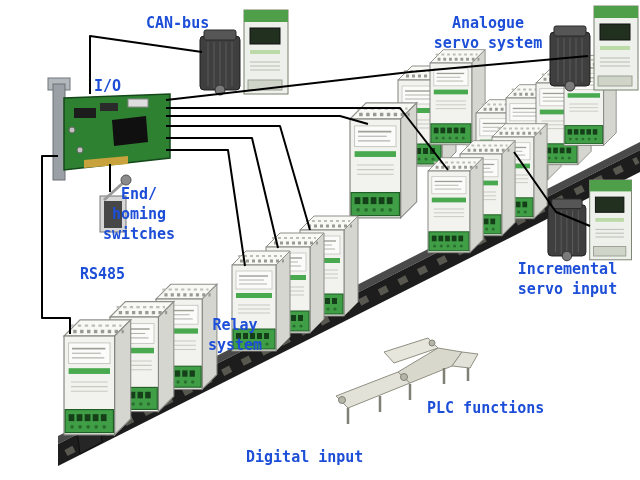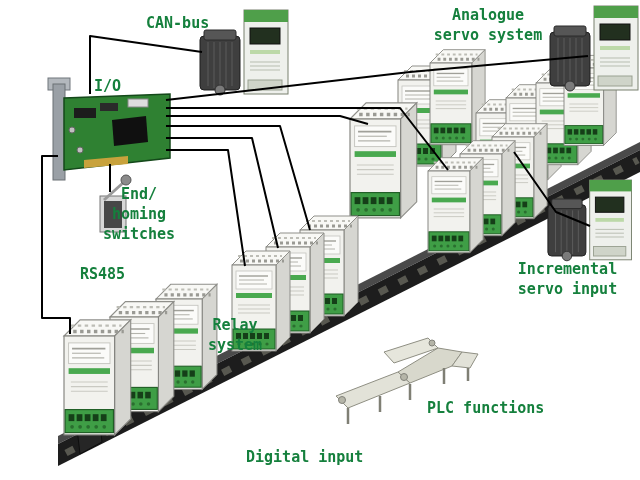--- a/index.html
+++ b/index.html
@@ -2,21 +2,21 @@
 <html><head>
 <meta charset="utf-8">
 <style>
   html,body{margin:0;padding:0;background:#fff;}
   .canvas{
     position:relative;width:640px;height:480px;background:#ffffff;overflow:hidden;
     font-family:"DejaVu Sans Mono","Liberation Mono",monospace;
   }
   .canvas svg{position:absolute;left:0;top:0;}
   .label{
-    position:absolute;font-size:15px;line-height:20px;font-weight:bold;color:#15803d;
+    position:absolute;font-size:15px;line-height:20px;font-weight:bold;color:#1d4ed8;
     white-space:pre-line;
   }
   .center{text-align:center;}
 </style>
 </head>
 <body>
 
 <div class="canvas">
 
 <svg width="640" height="480" viewBox="0 0 640 480">
@@ -148,21 +148,21 @@
     <polyline points="166,126 280,126 310,230"></polyline>
     <polyline points="166,138 252,138 278,248"></polyline>
     <polyline points="166,150 228,150 245,266"></polyline>
     <polyline points="514,152 556,212 590,226"></polyline>
     <polyline points="58,156 42,156 42,318 70,318 70,334"></polyline>
     <polyline points="110,164 110,192"></polyline>
   </g>
 </svg>
 
 <div class="label" style="left:146px;top:13px;">CAN-bus</div>
-<div class="label center" style="left:428px;top:5px;width:120px;">Analogue
+<div class="label center" style="left:428px;top:13px;width:120px;">Analogue
 servo system</div>
 <div class="label" style="left:94px;top:76px;">I/O</div>
 <div class="label center" style="left:95px;top:184px;width:88px;">End/
 homing
 switches</div>
 <div class="label" style="left:80px;top:264px;">RS485</div>
 <div class="label center" style="left:203px;top:315px;width:64px;">Relay
 system</div>
 <div class="label center" style="left:495px;top:259px;width:145px;">Incremental
 servo input</div>

